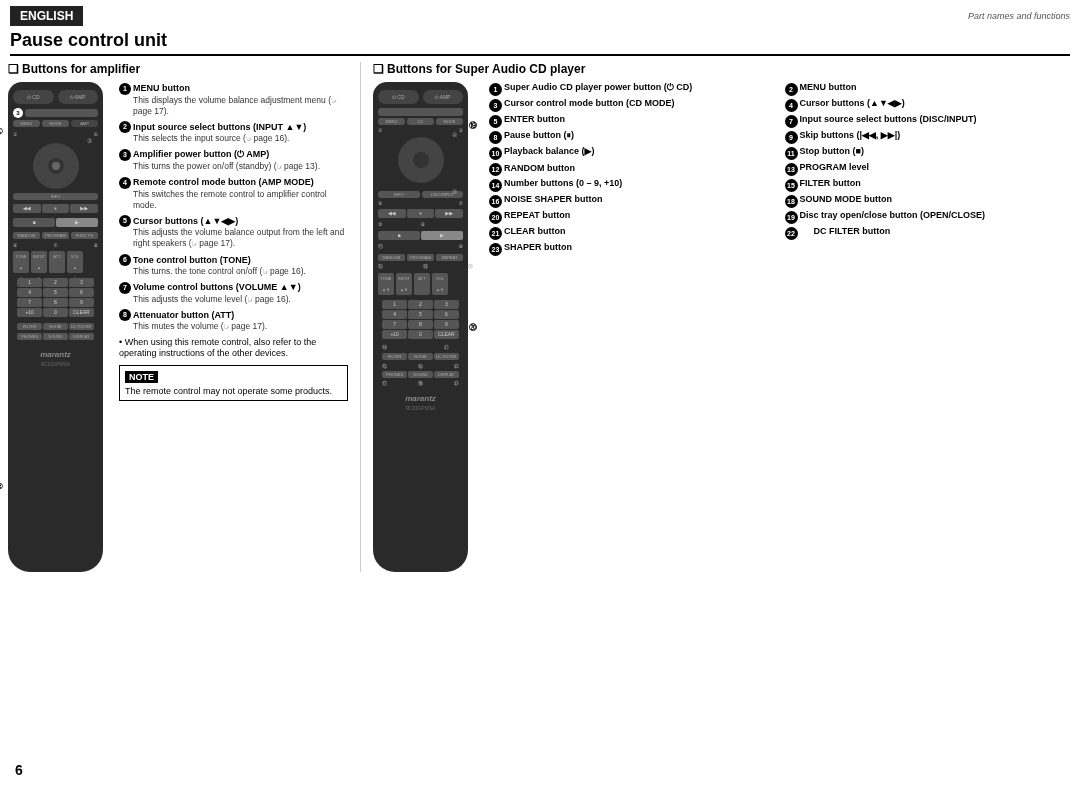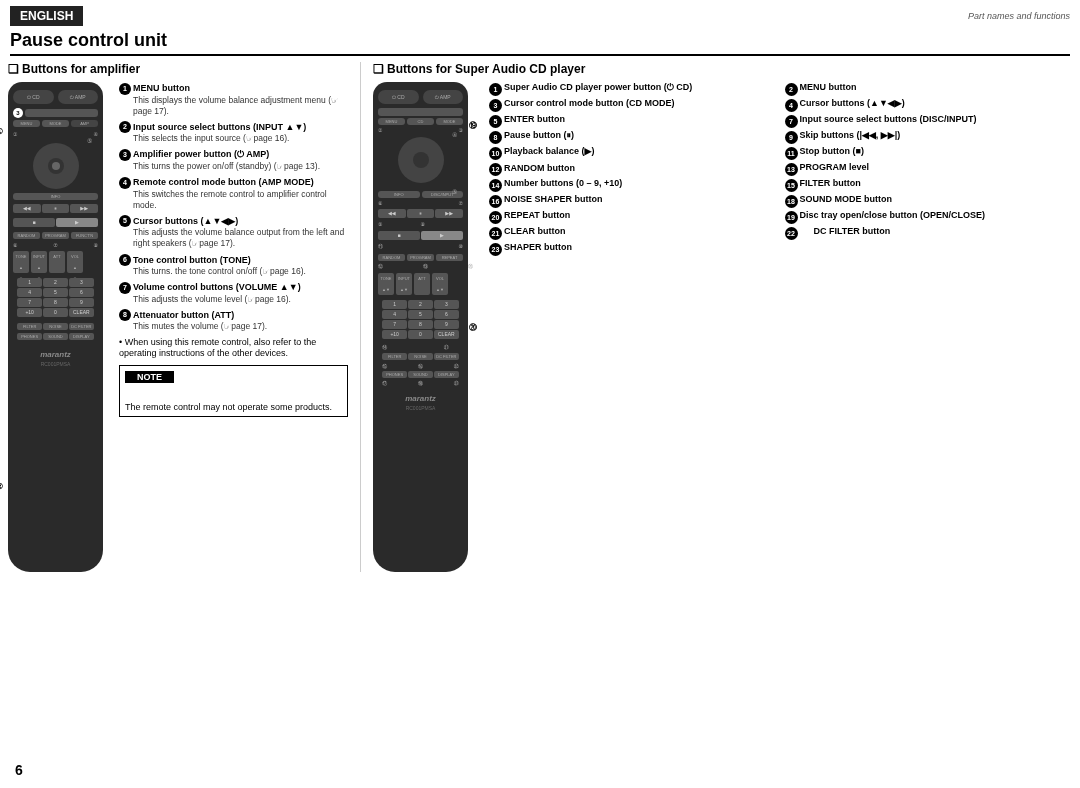--- a/index.html
+++ b/index.html
@@ -146,21 +146,21 @@
             <div style="margin-bottom: 4px; font-size: 9px; line-height: 1.35;"><span style="display: inline-block; width: 12px; height: 12px; background: rgb(0, 0, 0); color: rgb(255, 255, 255); border-radius: 50%; font-size: 7px; text-align: center; line-height: 12px; font-weight: bold; margin-right: 2px; vertical-align: middle;">6</span><span style="font-weight: bold;">Tone control button (TONE)</span><div style="margin-left: 14px; color: rgb(51, 51, 51); font-size: 8.5px; line-height: 1.3;">This turns. the tone control on/off (☞page 16).</div></div>
             <div style="margin-bottom: 4px; font-size: 9px; line-height: 1.35;"><span style="display: inline-block; width: 12px; height: 12px; background: rgb(0, 0, 0); color: rgb(255, 255, 255); border-radius: 50%; font-size: 7px; text-align: center; line-height: 12px; font-weight: bold; margin-right: 2px; vertical-align: middle;">7</span><span style="font-weight: bold;">Volume control buttons (VOLUME ▲▼)</span><div style="margin-left: 14px; color: rgb(51, 51, 51); font-size: 8.5px; line-height: 1.3;">This adjusts the volume level (☞page 16).</div></div>
             <div style="margin-bottom: 4px; font-size: 9px; line-height: 1.35;"><span style="display: inline-block; width: 12px; height: 12px; background: rgb(0, 0, 0); color: rgb(255, 255, 255); border-radius: 50%; font-size: 7px; text-align: center; line-height: 12px; font-weight: bold; margin-right: 2px; vertical-align: middle;">8</span><span style="font-weight: bold;">Attenuator button (ATT)</span><div style="margin-left: 14px; color: rgb(51, 51, 51); font-size: 8.5px; line-height: 1.3;">This mutes the volume (☞page 17).</div></div>
           </div>
 
         <div style="margin-top:4px;">
           <div style="font-size:9px; margin-bottom:5px; line-height:1.3;">• When using this remote control, also refer to the operating instructions of the other devices.</div>
         </div>
 
         <div style="border:1.5px solid #000; padding:4px 5px; margin-top:2px;">
-          <div style="background:#000; color:#fff; font-size:9px; font-weight:bold; padding:1px 12px; display:inline-block; margin-bottom:19px;">NOTE</div>
+          <div style="background:#000; color:#fff; font-size:9px; font-weight:bold; padding:1px 4px; display:inline-block; margin-bottom:3px;">NOTE</div>
           <div style="font-size:9px;">The remote control may not operate some products.</div>
         </div>
       </div>
     </div>
   </div>
 
   <div style="width:1px; background:#ccc; margin:0 4px;"></div>
 
   <div style="flex:1;">
     <div style="font-size:12px; font-weight:bold; margin-bottom:6px;">

